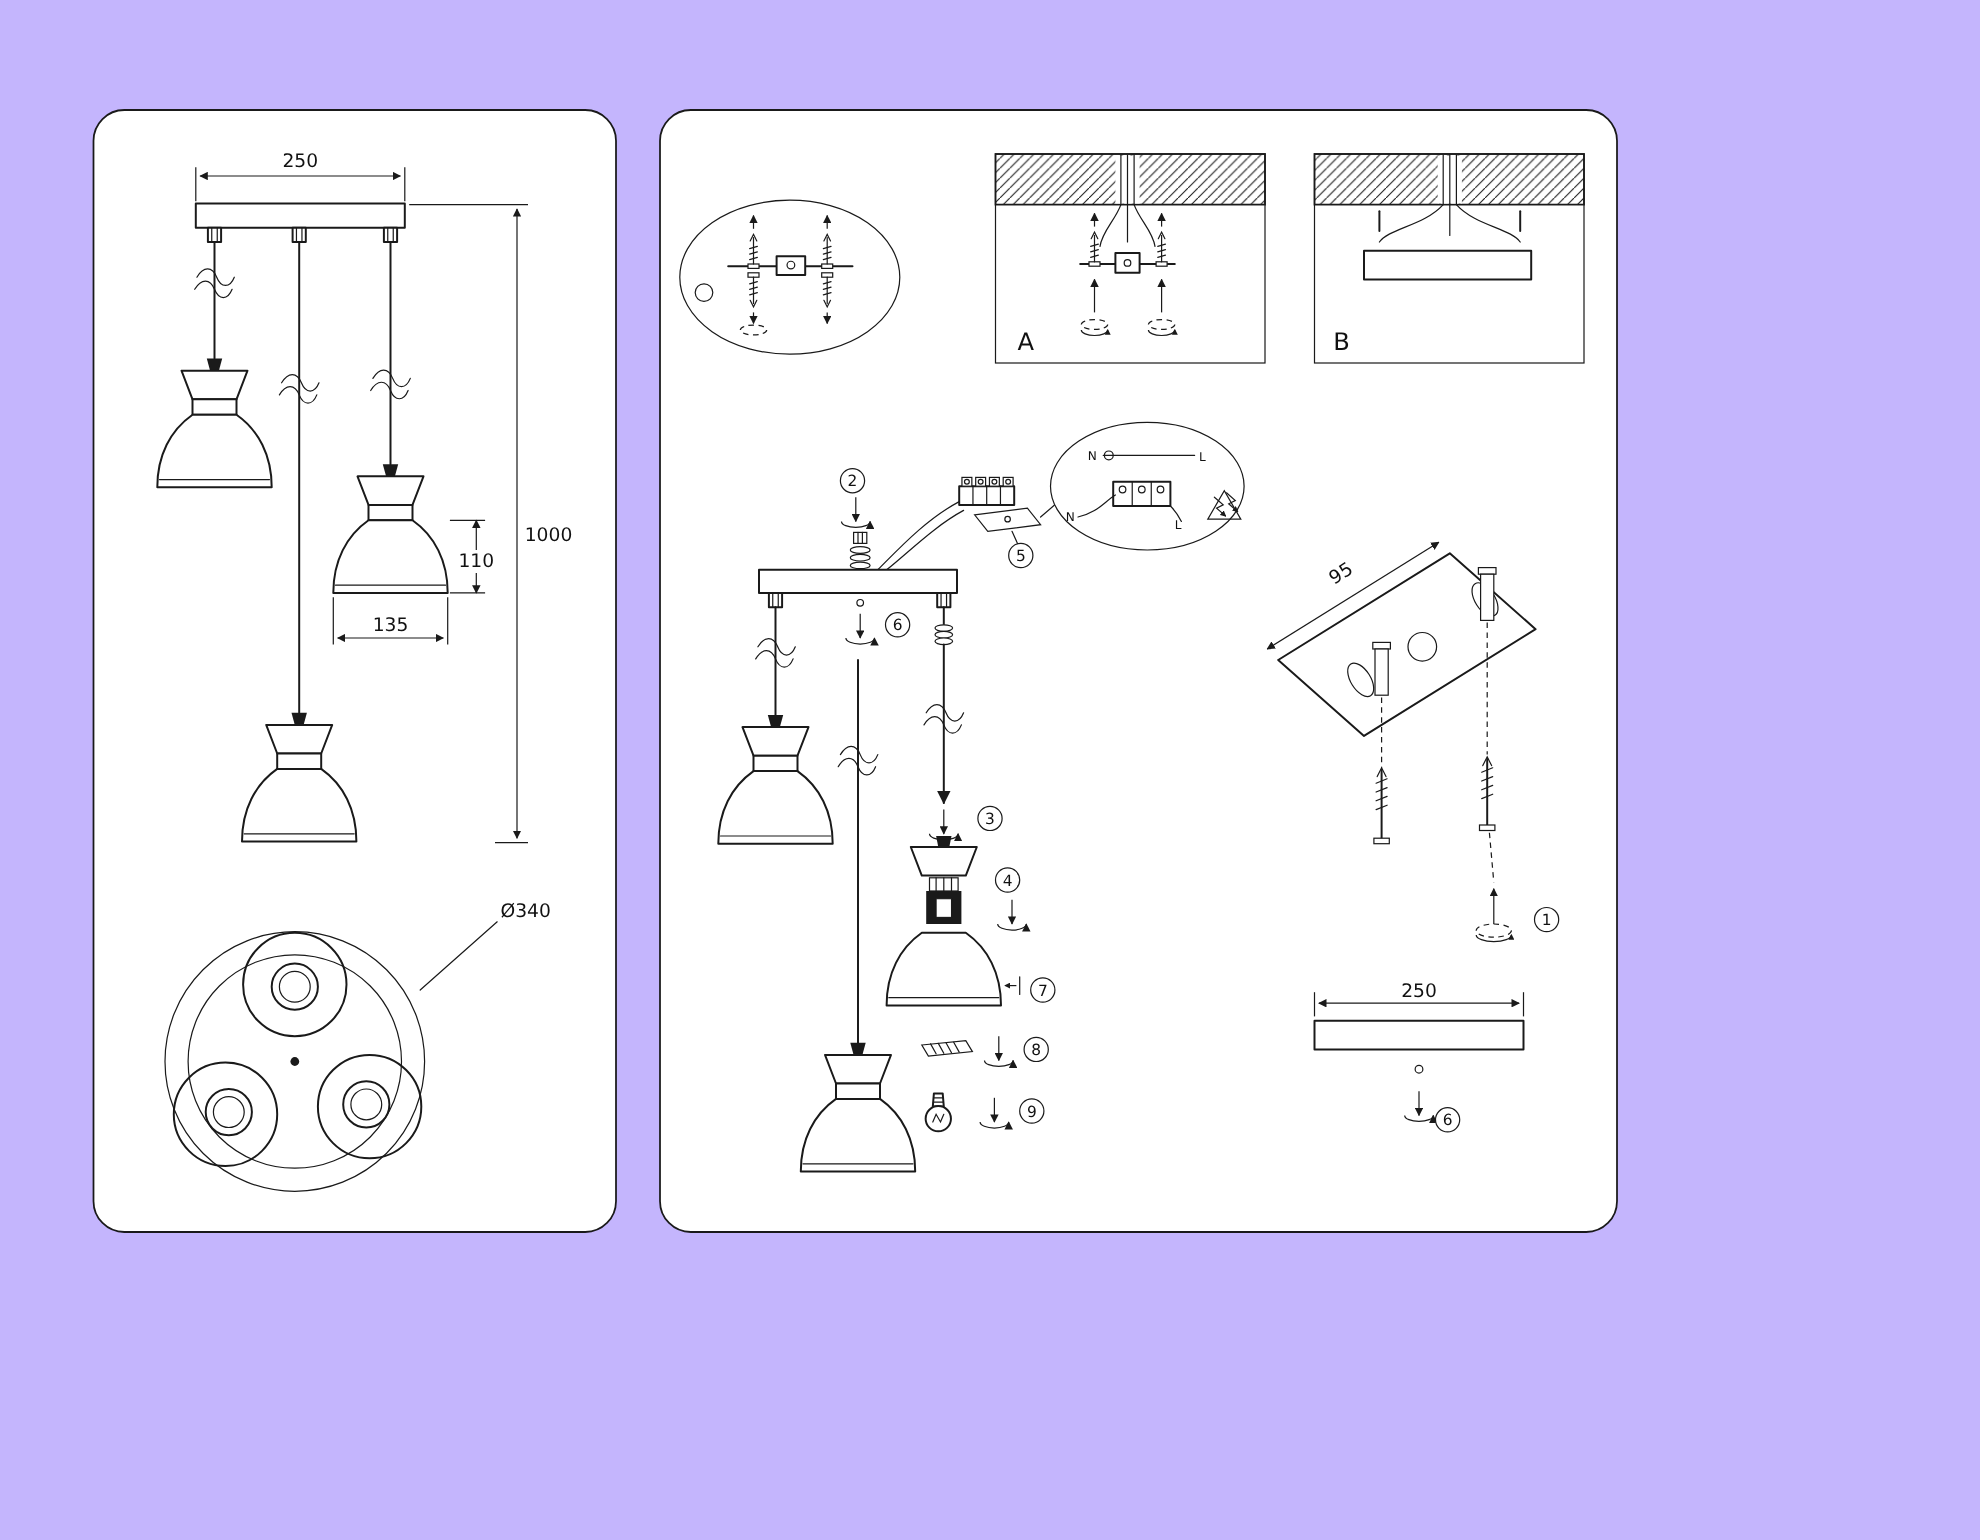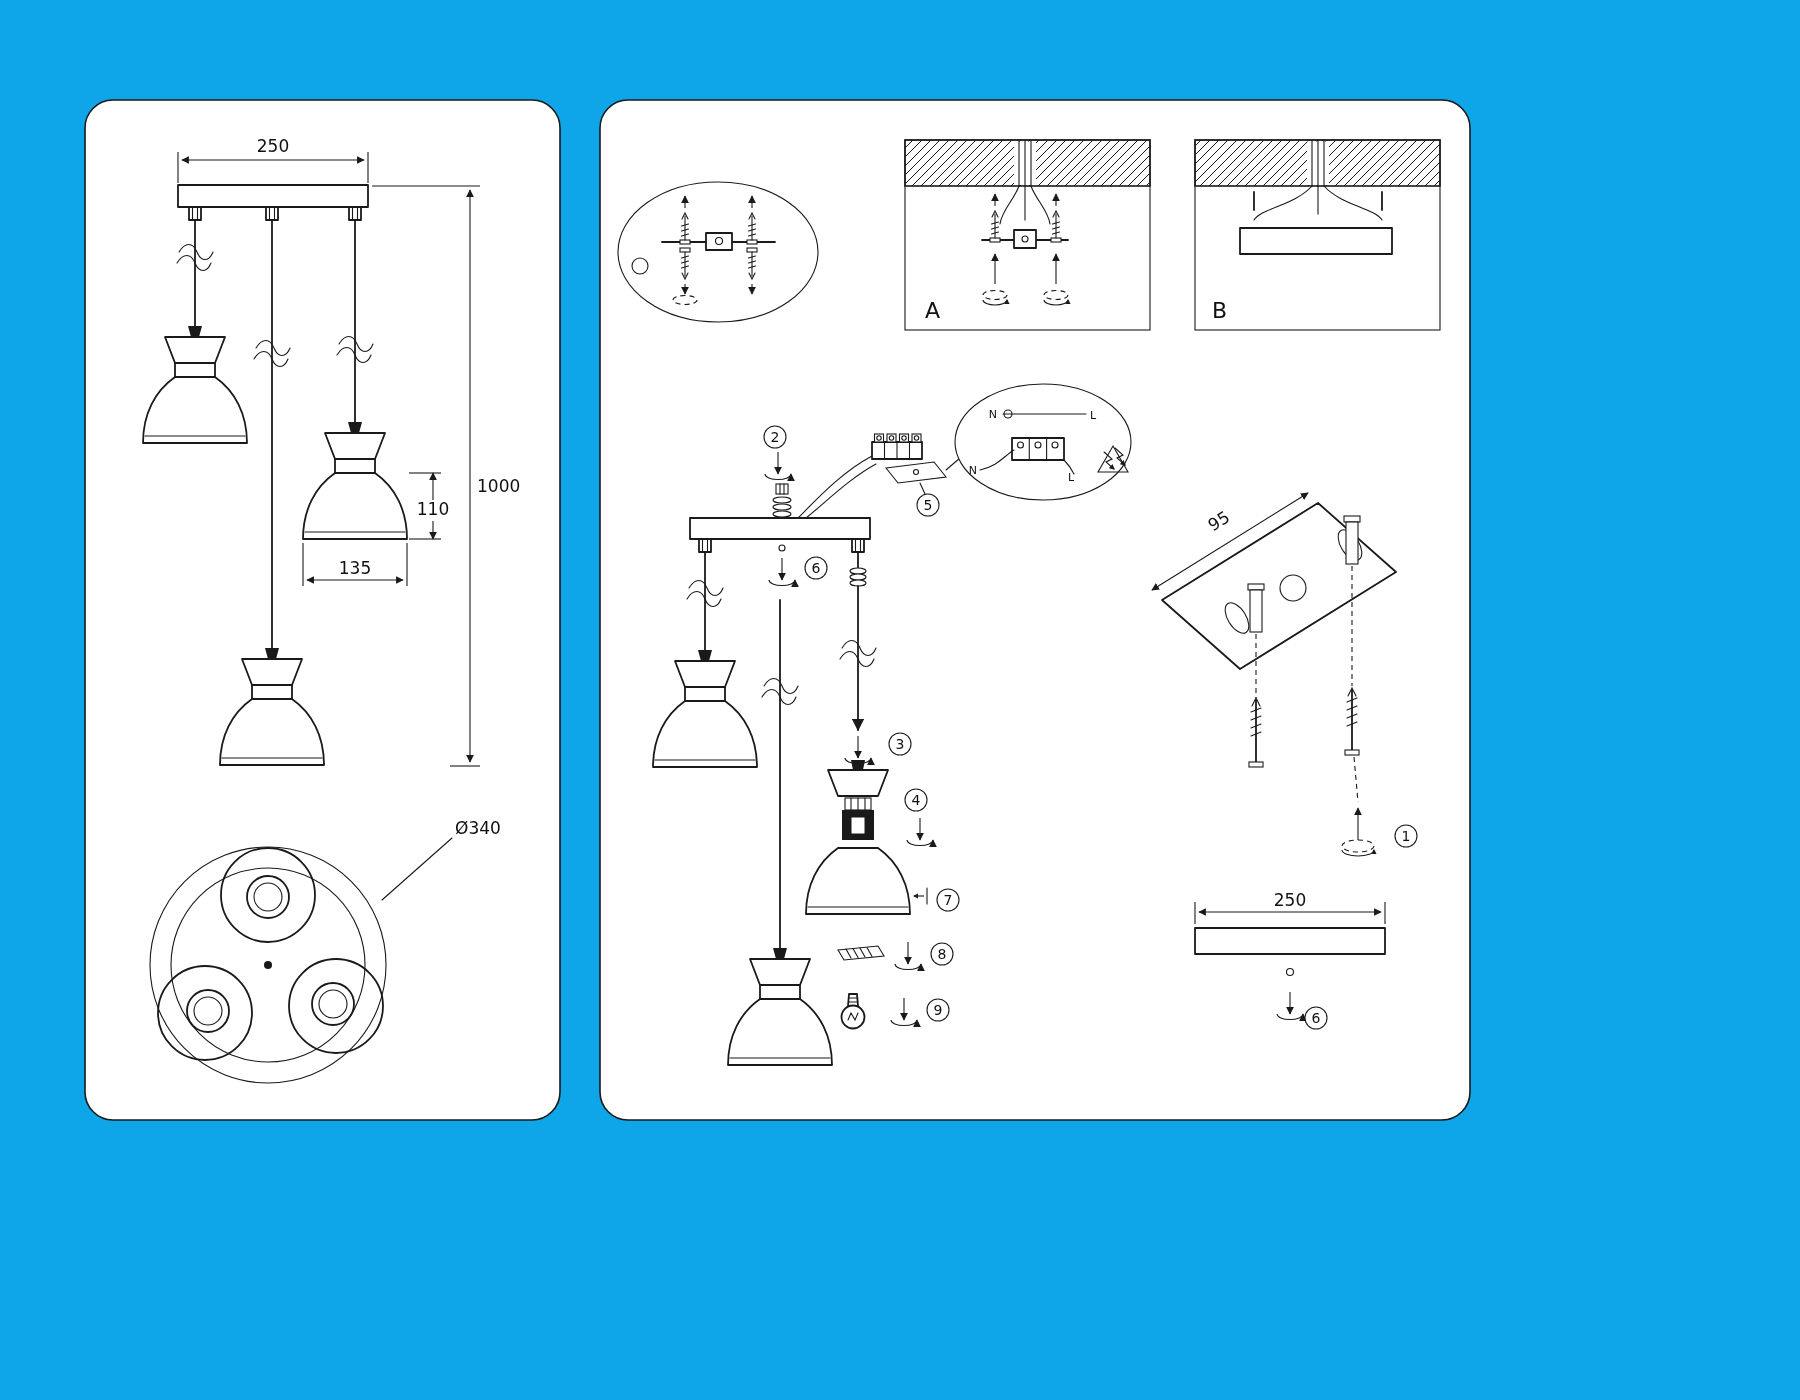--- a/index.html
+++ b/index.html
@@ -1,16 +1,16 @@
 <!DOCTYPE html>
 <html><head>
 <meta charset="utf-8">
 <style>
   html,body{margin:0;padding:0;background:#ffffff;}
-  .sheet{position:relative;width:1800px;height:1400px;background:#0ea5e9;overflow:hidden;}
+  .sheet{position:relative;width:1800px;height:1400px;background:#c4b5fd;overflow:hidden;}
   svg{display:block;}
   .ln{fill:none;stroke:#1a1a1a;stroke-width:1.8;stroke-linecap:round;stroke-linejoin:round;}
   .lnf{fill:#ffffff;stroke:#1a1a1a;stroke-width:1.8;stroke-linejoin:round;}
   .thin{fill:none;stroke:#1a1a1a;stroke-width:1.1;stroke-linecap:round;}
   .thinf{fill:#ffffff;stroke:#1a1a1a;stroke-width:1.1;}
   .dim{fill:none;stroke:#1a1a1a;stroke-width:1.1;}
   .dash{stroke-dasharray:5 4;}
   .fillb{fill:#1a1a1a;stroke:none;}
   .panel{fill:#ffffff;stroke:#1a1a1a;stroke-width:1.6;}
   text{font-family:"DejaVu Sans","Liberation Sans",sans-serif;fill:#111111;}

